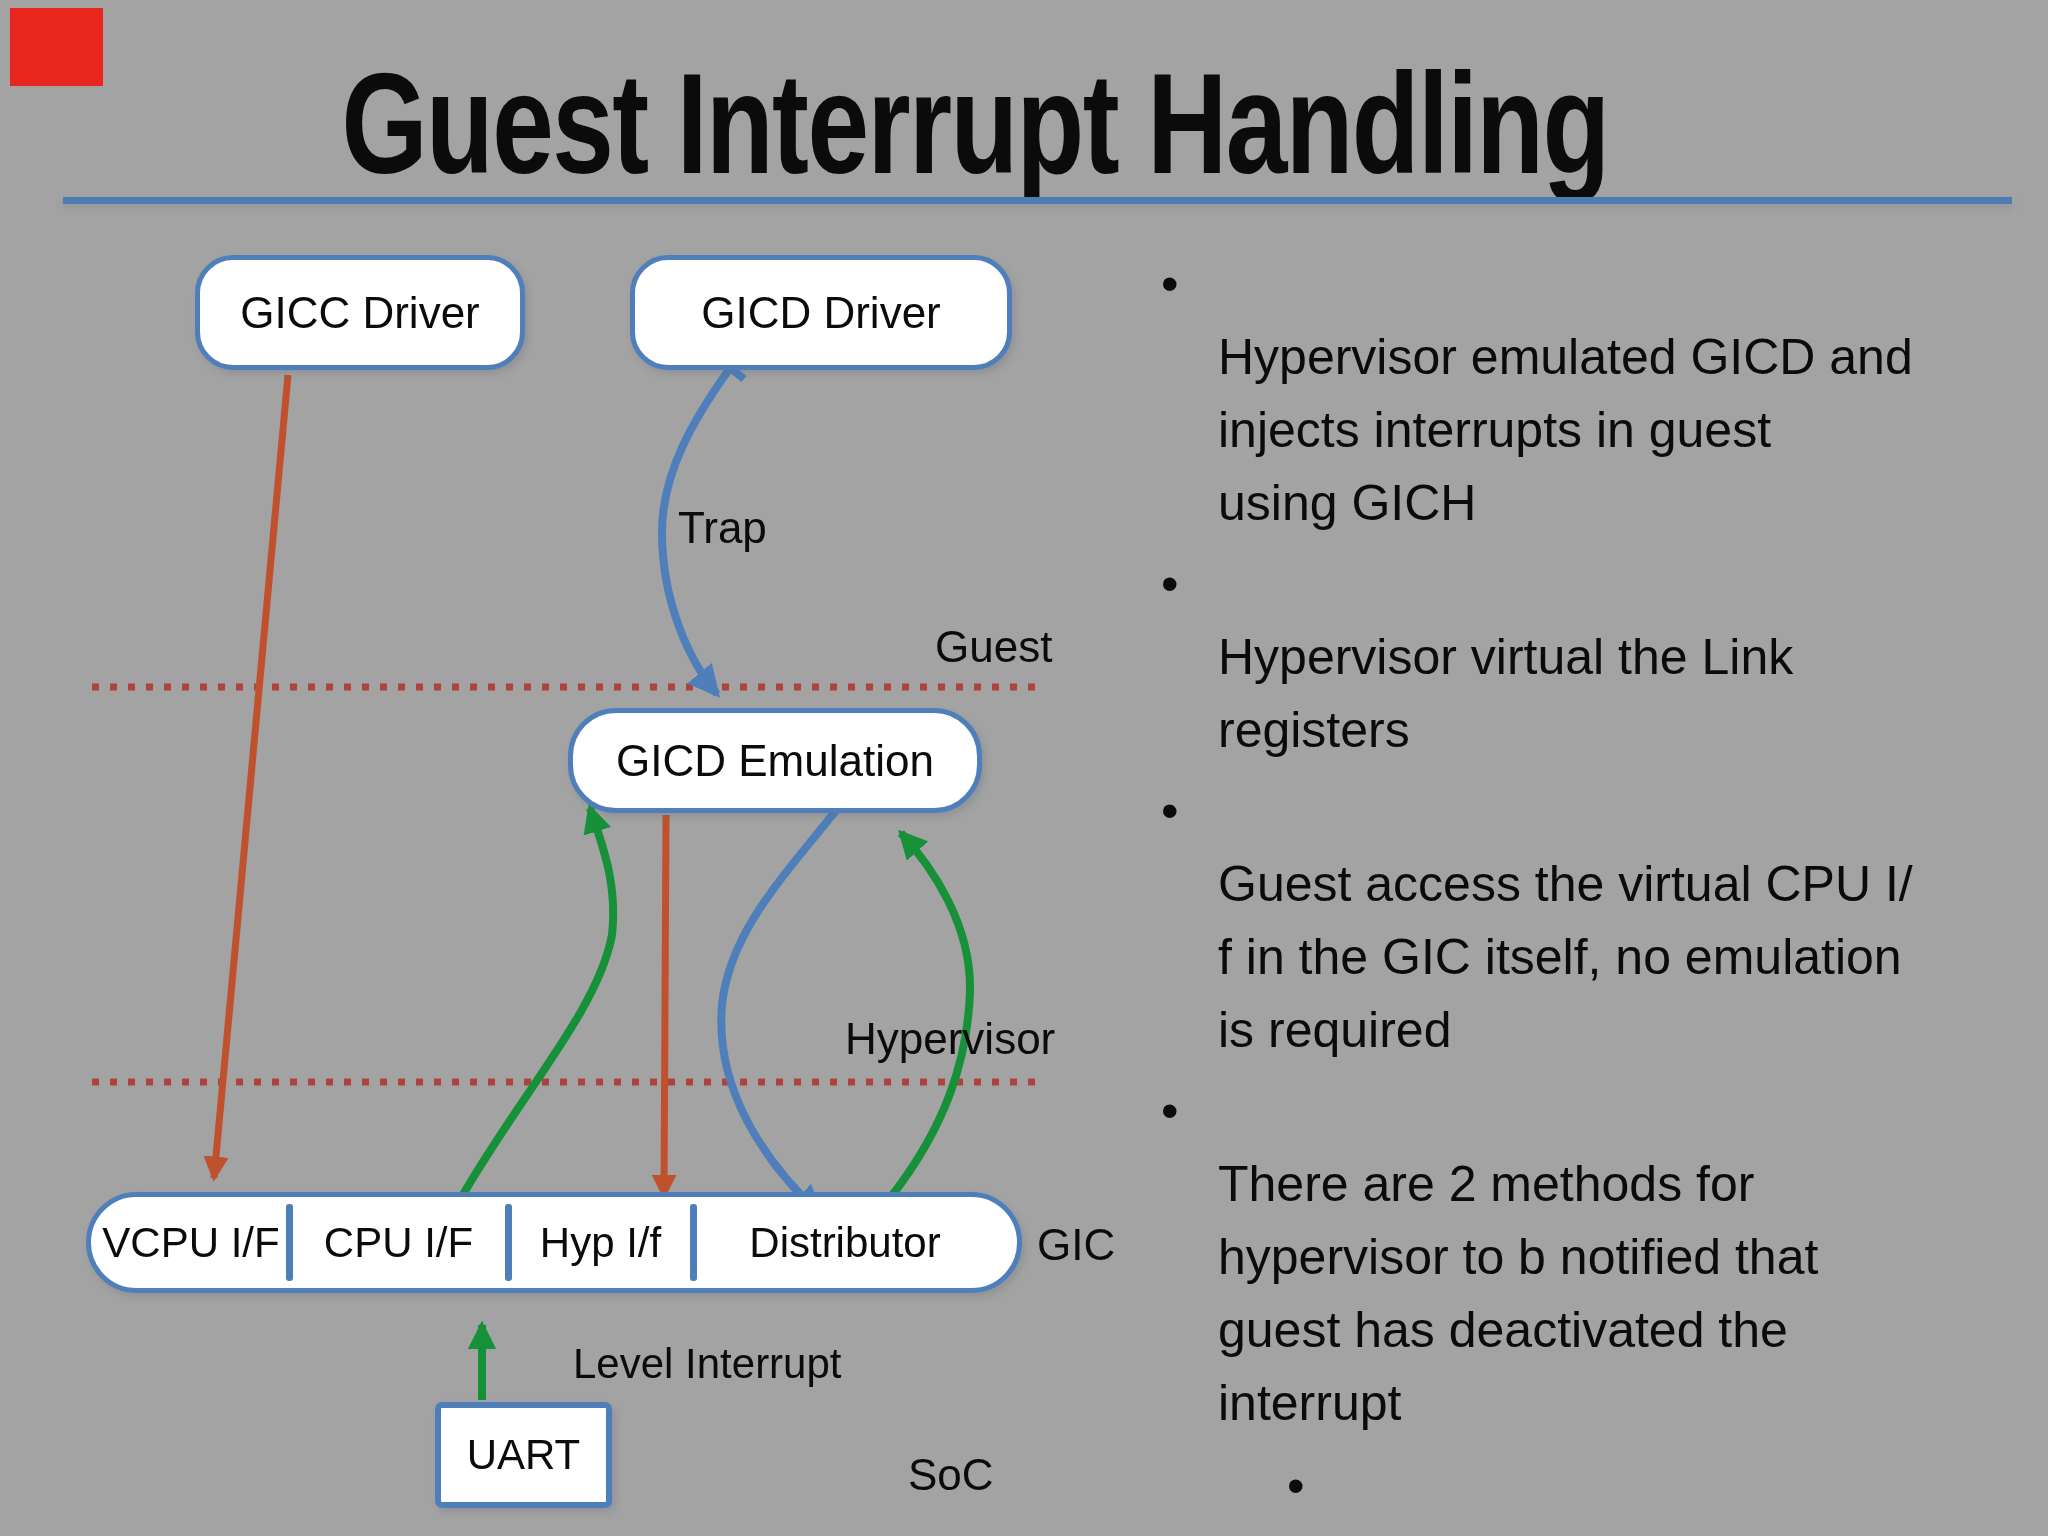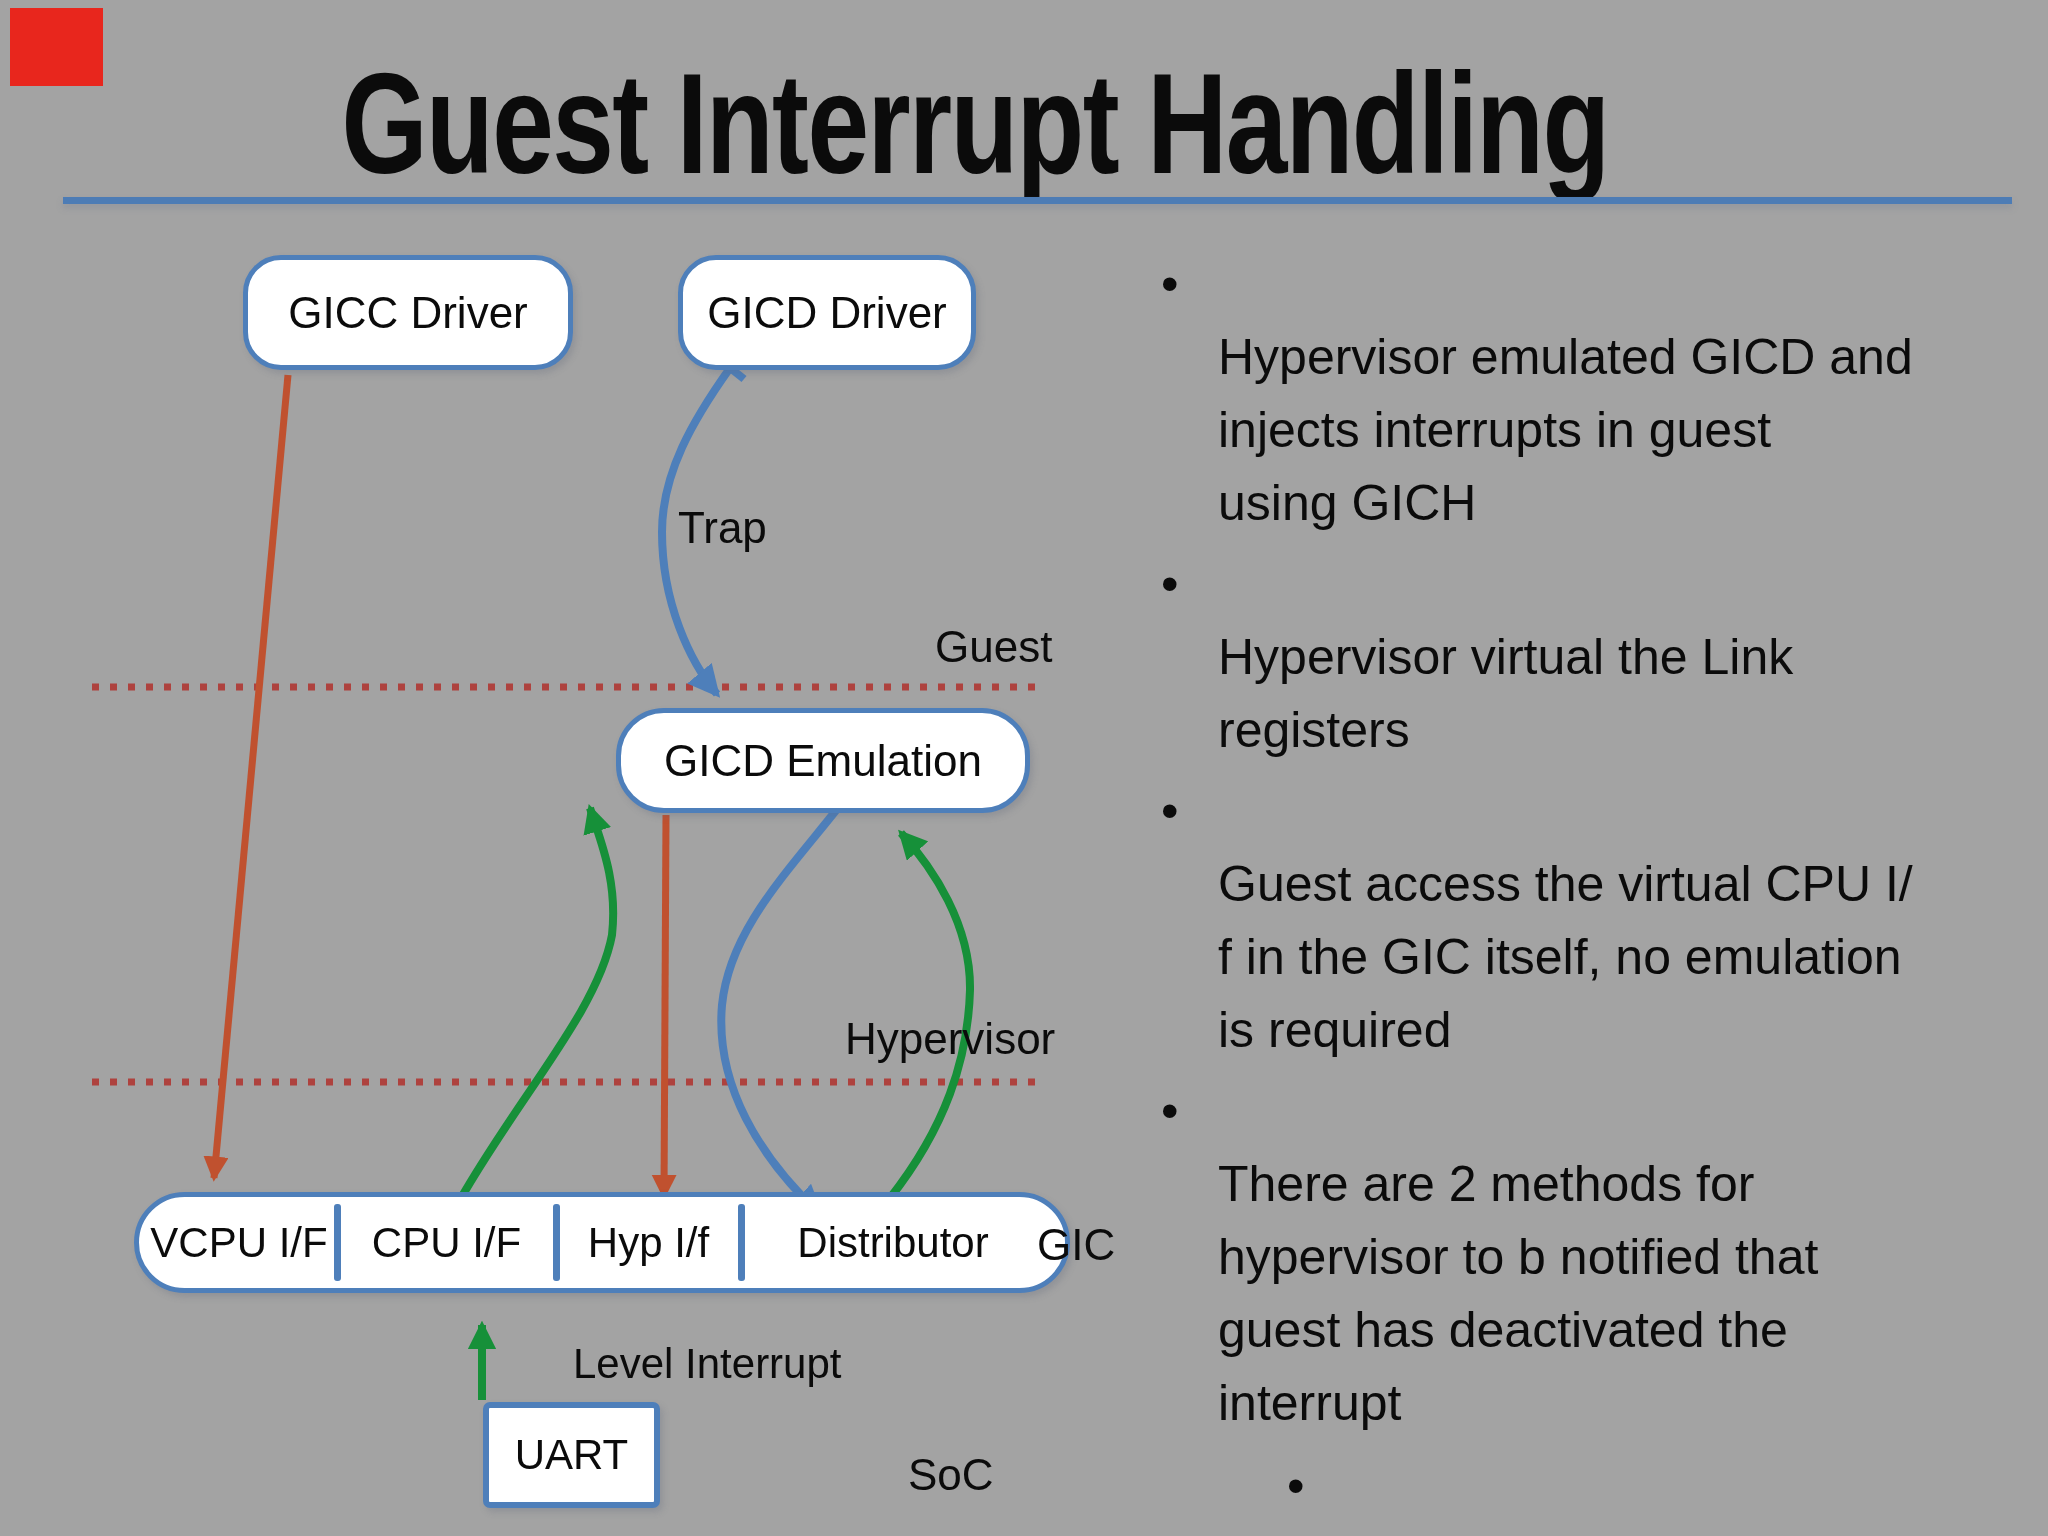--- a/index.html
+++ b/index.html
@@ -15,26 +15,25 @@
     transform:scaleX(0.78);transform-origin:center;color:#0b0b0b;}
   .title-rule{position:absolute;left:63px;top:197px;width:1949px;height:7px;background:#4d7cb5;
     box-shadow:0 4px 6px rgba(120,130,150,.35);}
   
   svg.diagram-lines{position:absolute;left:0;top:0;width:2048px;height:1536px;}
   
   .node{
     position:absolute;background:#fff;border:5px solid #4e7fba;box-sizing:border-box;
     display:flex;align-items:center;justify-content:center;font-size:44px;color:#0b0b0b;
     box-shadow:3px 4px 6px rgba(90,100,120,.25);
-    margin-left:48px;
   }
   .node.round{border-radius:38px;}
   .node.biground{border-radius:48px;}
   .gicc{left:195px;top:255px;width:330px;height:115px;}
-  .gicd{left:630px;top:255px;width:298px;height:115px;}
+  .gicd{left:630px;top:255px;width:382px;height:115px;}
   .emul{left:568px;top:708px;width:414px;height:105px;}
   .uart{left:435px;top:1402px;width:177px;height:106px;border-width:6px;border-radius:7px;font-size:42px;}
   
   .gic-pill{left:86px;top:1192px;width:936px;height:101px;border-radius:52px;font-size:42px;}
   .gic-seg{position:absolute;top:0;bottom:0;display:flex;align-items:center;justify-content:center;font-size:42px;}
   .seg0{left:4px;width:192px;}
   .seg1{left:200px;width:215px;}
   .seg2{left:419px;width:181px;}
   .seg3{left:604px;width:300px;}
   .gic-div{position:absolute;top:7px;bottom:7px;width:7px;background:#4e7fba;border-radius:3px;}

